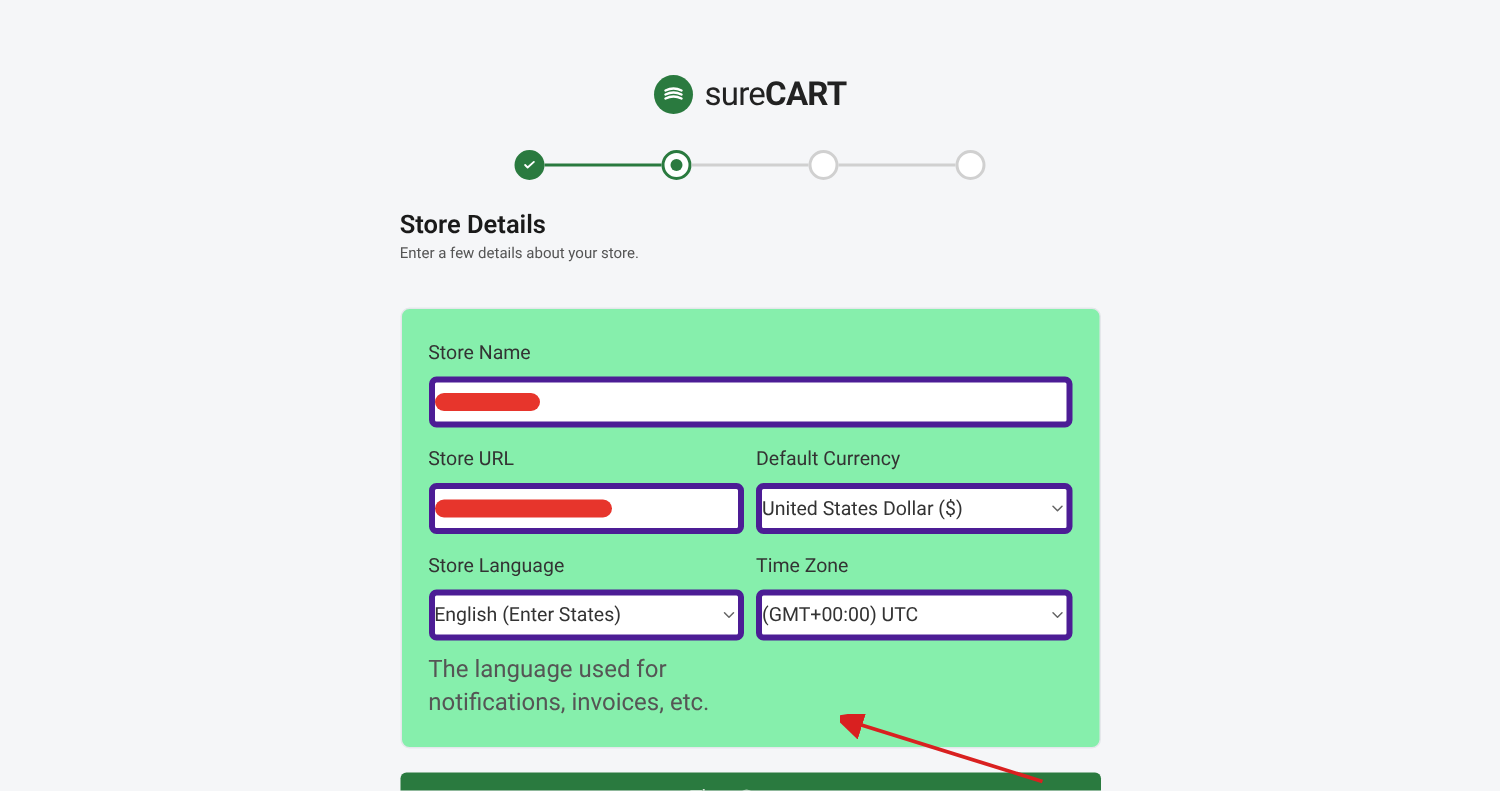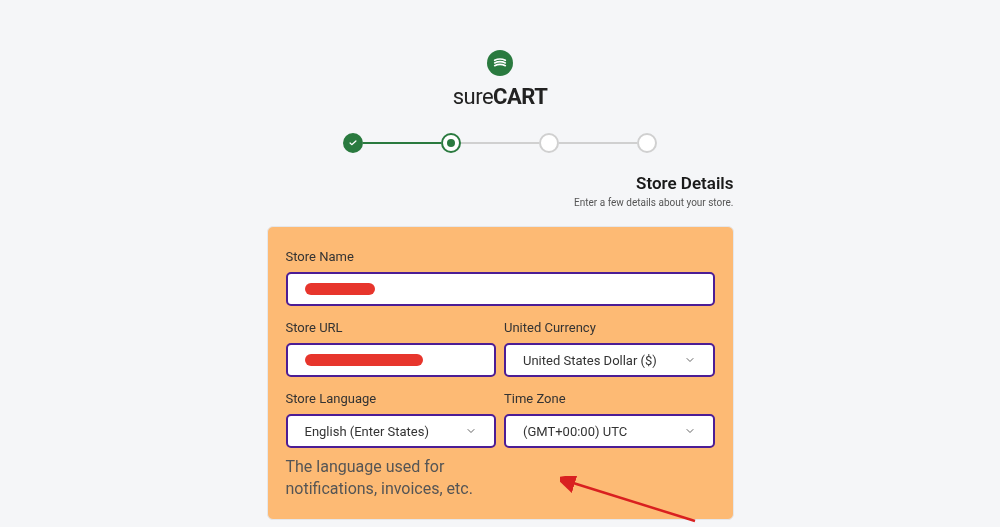--- a/index.html
+++ b/index.html
@@ -15,21 +15,20 @@
       max-width: 467px;
       margin: 0 auto;
       padding-top: 50px;
     }
     .logo {
       display: flex;
       align-items: center;
       justify-content: center;
       gap: 8px;
       margin-bottom: 24px;
-      flex-direction: column;
     }
     .logo-badge {
       width: 26px;
       height: 26px;
       background: #2a7a3f;
       border-radius: 50%;
       display: flex;
       align-items: center;
       justify-content: center;
     }
@@ -75,56 +74,56 @@
     .step-line {
       height: 2px;
       width: 78px;
       background: #d0d0d0;
     }
     .step-line.done {
       background: #2a7a3f;
     }
 
     .heading {
-      text-align: right;
-      margin-bottom: 18px;
+      text-align: left;
+      margin-bottom: 30px;
     }
     .heading h2 {
       font-size: 17px;
       font-weight: 600;
       color: #1a1a1a;
       margin-bottom: 4px;
     }
     .heading p {
       font-size: 10px;
       color: #555;
     }
 
     .card {
-      background: #fdba74;
+      background: #86efac;
       border: 1px solid #e5e7eb;
       border-radius: 6px;
       padding: 22px 18px 18px;
     }
 
     .field {
       margin-bottom: 14px;
     }
     .field-label {
       display: block;
       font-size: 13px;
       color: #333;
       margin-bottom: 8px;
     }
     .field-input, .field-select {
       width: 100%;
       height: 34px;
-      border: 2px solid #4c1d95;
+      border: 4px solid #4c1d95;
       border-radius: 5px;
-      padding: 0 17px;
+      padding: 0 0;
       font-size: 13px;
       color: #333;
       background: #fff;
       display: flex;
       align-items: center;
       justify-content: space-between;
     }
     .field-select {
       cursor: pointer;
     }
@@ -230,21 +229,21 @@
       <div class="col">
         <div class="field">
           <label class="field-label">Store URL</label>
           <div class="field-input">
             <span class="redacted w2"></span>
           </div>
         </div>
       </div>
       <div class="col">
         <div class="field">
-          <label class="field-label">United Currency</label>
+          <label class="field-label">Default Currency</label>
           <div class="field-select">
             <span>United States Dollar ($)</span>
             <svg class="chevron" width="12" height="12" viewBox="0 0 24 24">
                 <path d="M6 9l6 6 6-6" stroke="#666" stroke-width="2" fill="none" stroke-linecap="round" stroke-linejoin="round"></path>
               </svg>
           </div>
         </div>
       </div>
     </div>
 

